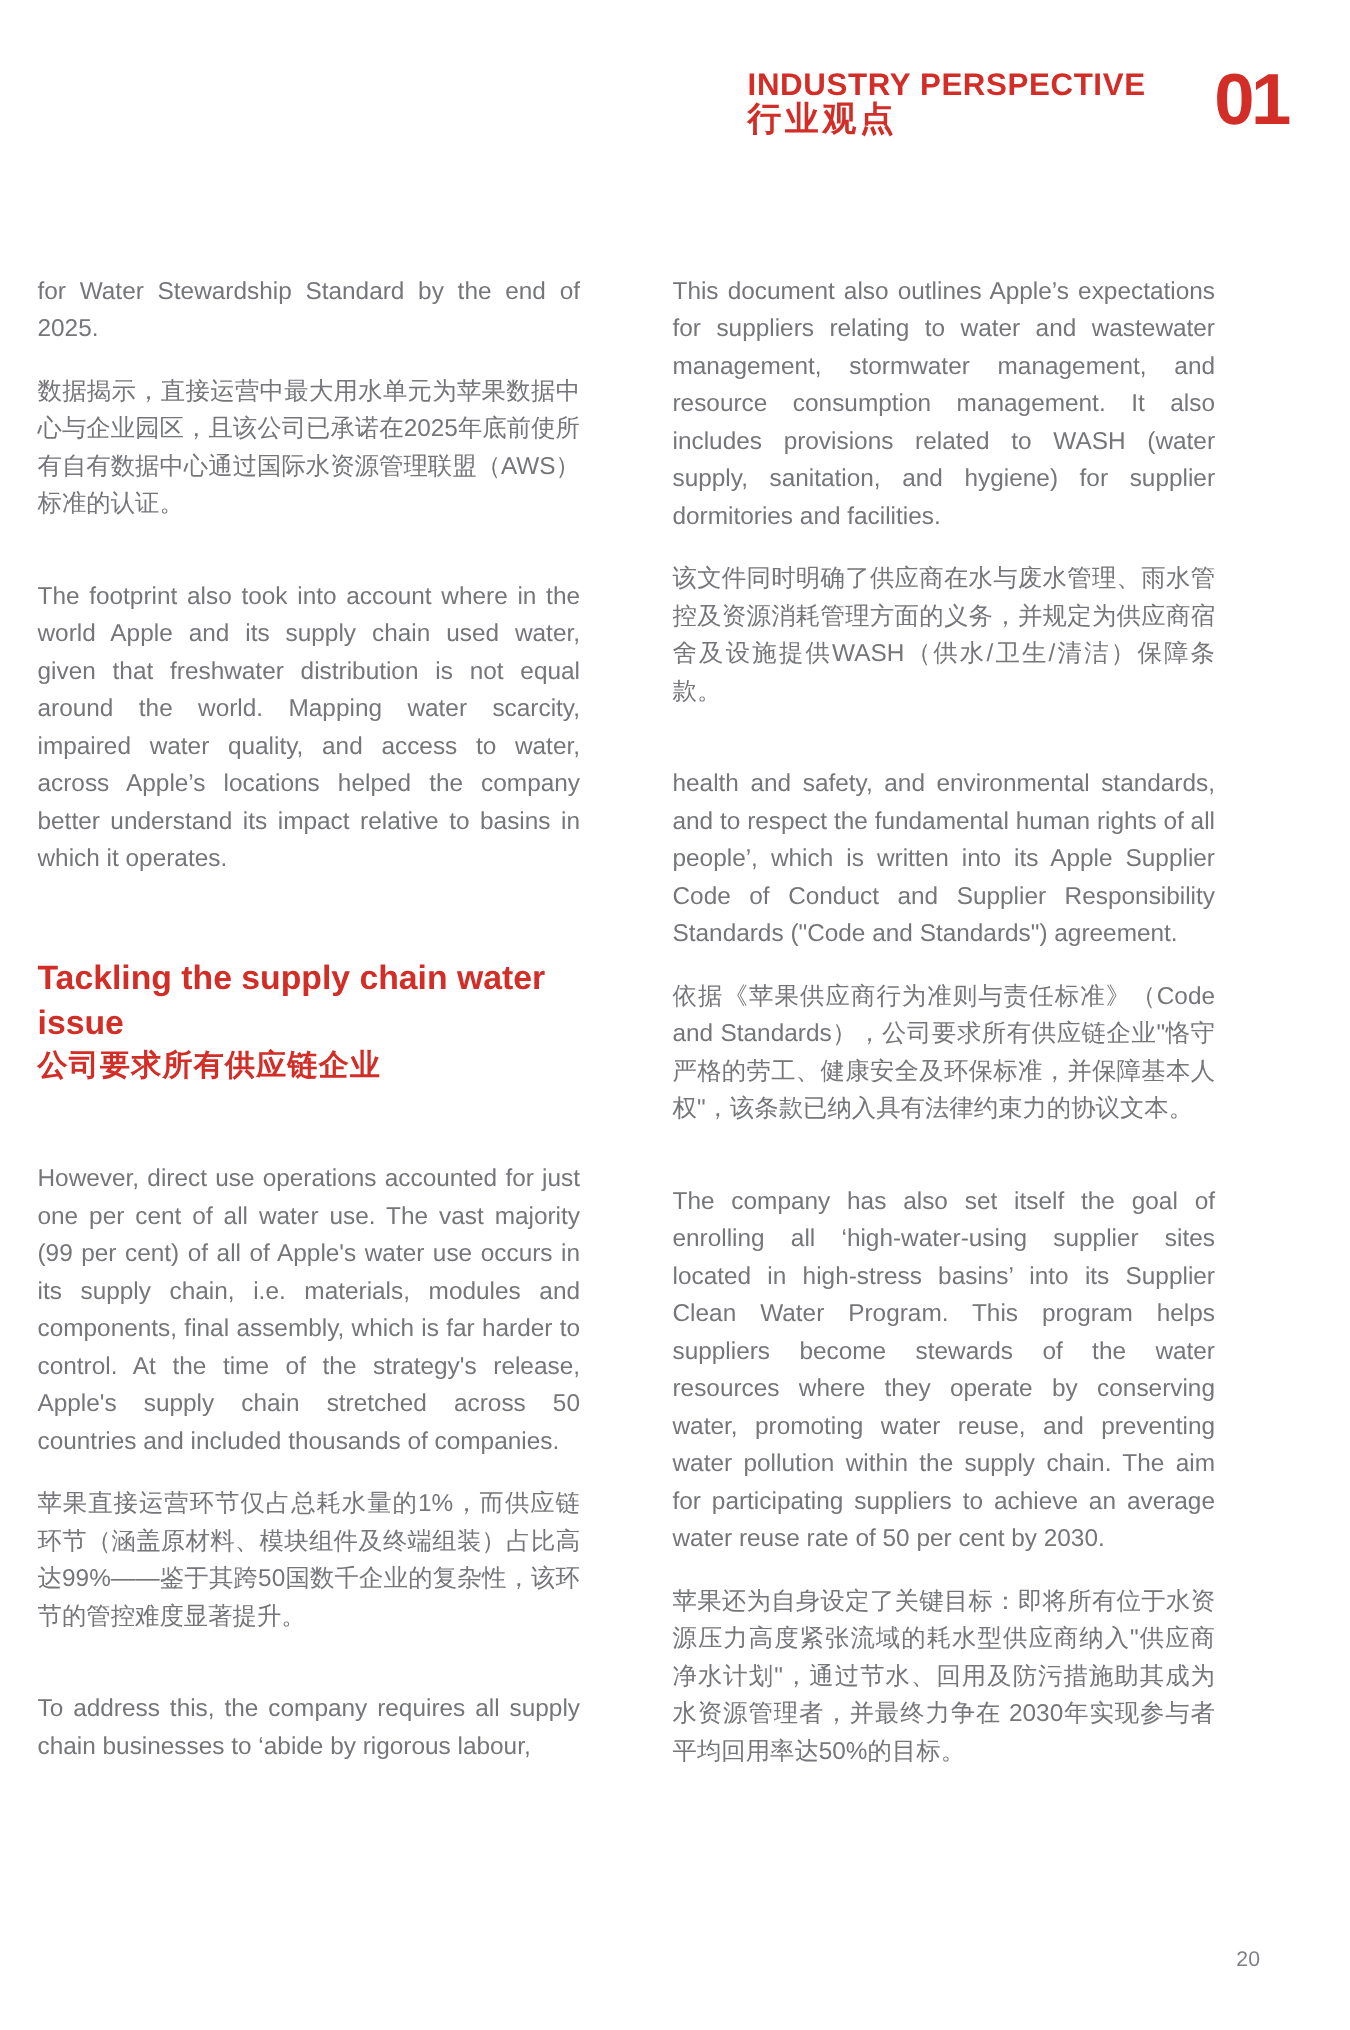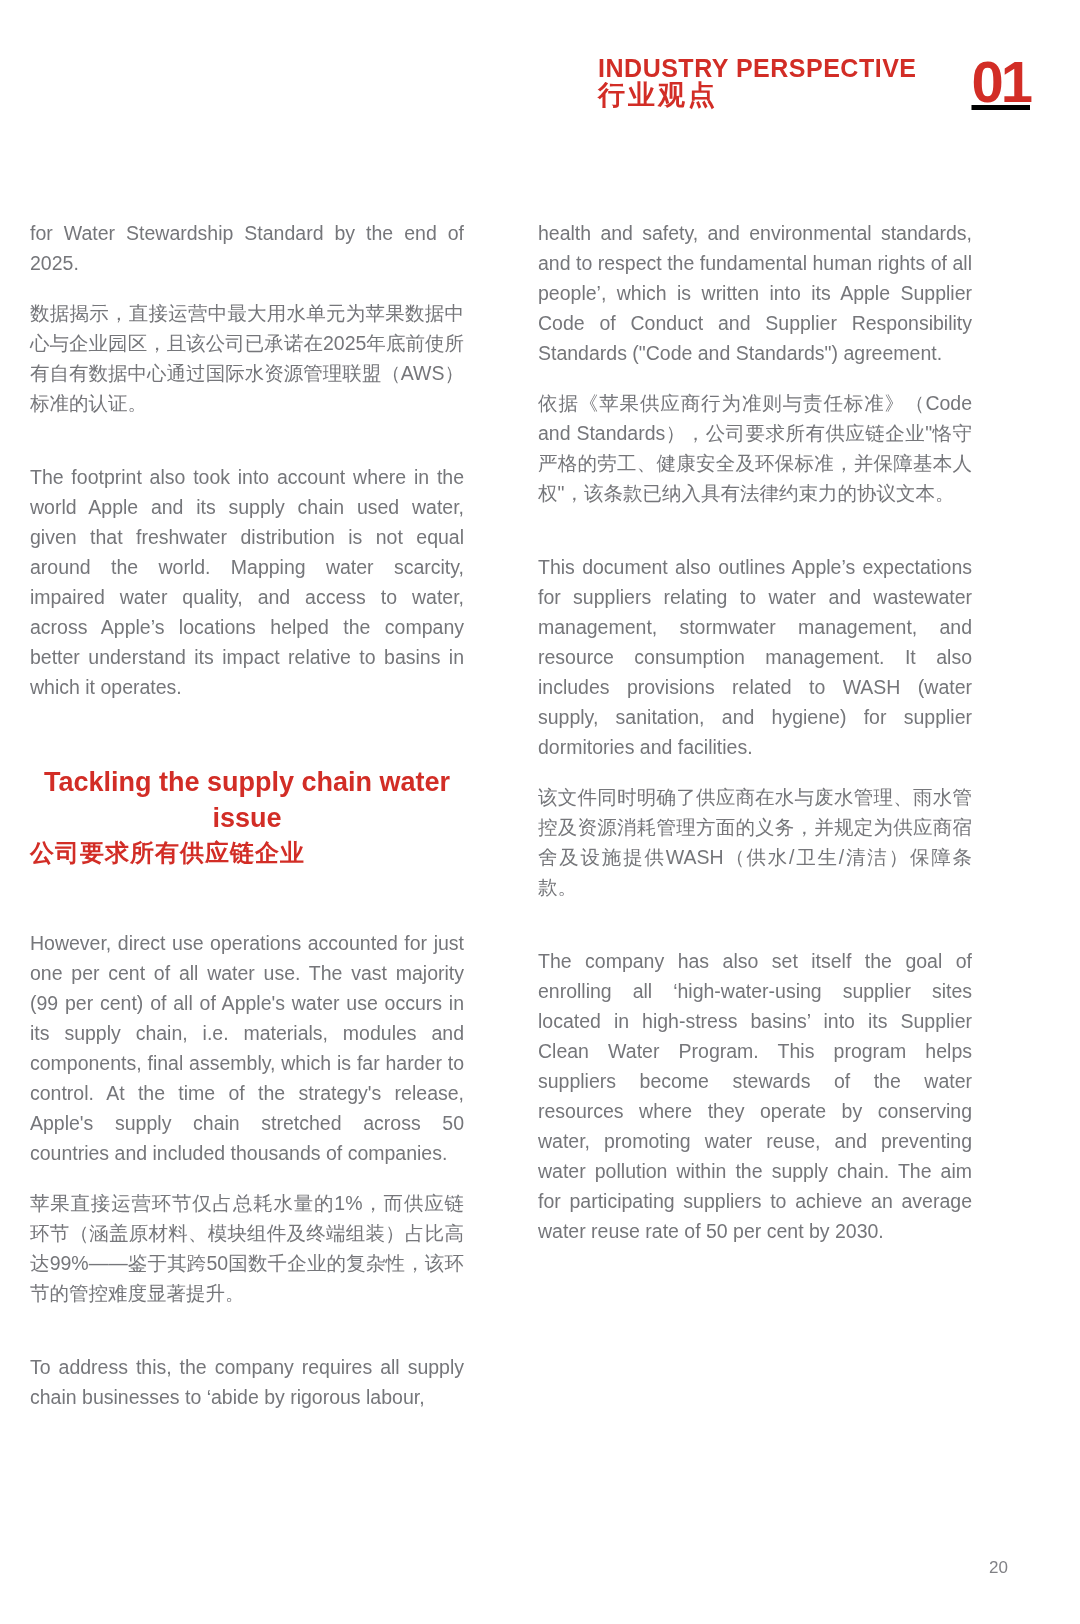--- a/index.html
+++ b/index.html
@@ -31,23 +31,22 @@
     line-height: 28px;
   }
   .header-title-zh {
     font-size: 27px;
     font-weight: bold;
     letter-spacing: 3px;
     line-height: 26px;
   }
   .num-block {
     display: flex;
-    align-items: flex-end;
+    align-items: flex-start;
     height: 58px;
-    text-decoration: underline;
   }
   .num-sq {
     width: 34px;
     background: var(--accent);
     margin-right: 5px;
   }
   .num-digits {
     font-size: 58px;
     font-weight: bold;
     color: var(--accent);
@@ -78,21 +77,21 @@
 
   .section-heading {
     color: var(--accent);
     margin: 62px 0 58px 0;
     text-align: left;
   }
   .section-heading .h-en {
     font-size: 27px;
     font-weight: bold;
     line-height: 36px;
-    text-align: center;
+    text-align: left;
   }
   .section-heading .h-zh {
     font-size: 24px;
     font-weight: bold;
     line-height: 34px;
     letter-spacing: 1px;
     text-align: left;
   }
 
   
@@ -141,27 +140,28 @@
     <div>苹果直接运营环节仅占总耗水量的1%，而供应链环节（涵盖原材料、模块组件及终端组装）占比高达99%——鉴于其跨50国数千企业的复杂性，该环节的管控难度显著提升。</div>
   </div>
 
   <div class="para">
     <div>To address this, the company requires all supply chain businesses to ‘abide by rigorous labour,</div>
   </div>
 </div>
 
 <div class="col col-right">
   <div class="para">
+    <div>This document also outlines Apple’s expectations for suppliers relating to water and wastewater management, stormwater management, and resource consumption management. It also includes provisions related to WASH (water supply, sanitation, and hygiene) for supplier dormitories and facilities.</div>
+    <div>该文件同时明确了供应商在水与废水管理、雨水管控及资源消耗管理方面的义务，并规定为供应商宿舍及设施提供WASH（供水/卫生/清洁）保障条款。</div>
+  </div>
+
+  <div class="para">
     <div>health and safety, and environmental standards, and to respect the fundamental human rights of all people’, which is written into its Apple Supplier Code of Conduct and Supplier Responsibility Standards ("Code and Standards") agreement.</div>
     <div>依据《苹果供应商行为准则与责任标准》（Code and Standards），公司要求所有供应链企业"恪守严格的劳工、健康安全及环保标准，并保障基本人权"，该条款已纳入具有法律约束力的协议文本。</div>
   </div>
 
   <div class="para">
-    <div>This document also outlines Apple’s expectations for suppliers relating to water and wastewater management, stormwater management, and resource consumption management. It also includes provisions related to WASH (water supply, sanitation, and hygiene) for supplier dormitories and facilities.</div>
-    <div>该文件同时明确了供应商在水与废水管理、雨水管控及资源消耗管理方面的义务，并规定为供应商宿舍及设施提供WASH（供水/卫生/清洁）保障条款。</div>
-  </div>
-
-  <div class="para">
     <div>The company has also set itself the goal of enrolling all ‘high-water-using supplier sites located in high-stress basins’ into its Supplier Clean Water Program. This program helps suppliers become stewards of the water resources where they operate by conserving water, promoting water reuse, and preventing water pollution within the supply chain. The aim for participating suppliers to achieve an average water reuse rate of 50 per cent by 2030.</div>
+    <div>苹果还为自身设定了关键目标：即将所有位于水资源压力高度紧张流域的耗水型供应商纳入"供应商净水计划"，通过节水、回用及防污措施助其成为水资源管理者，并最终力争在 2030年实现参与者平均回用率达50%的目标。</div>
   </div>
 </div>
 
 <div class="page-number">20</div>
 
 </body></html>

